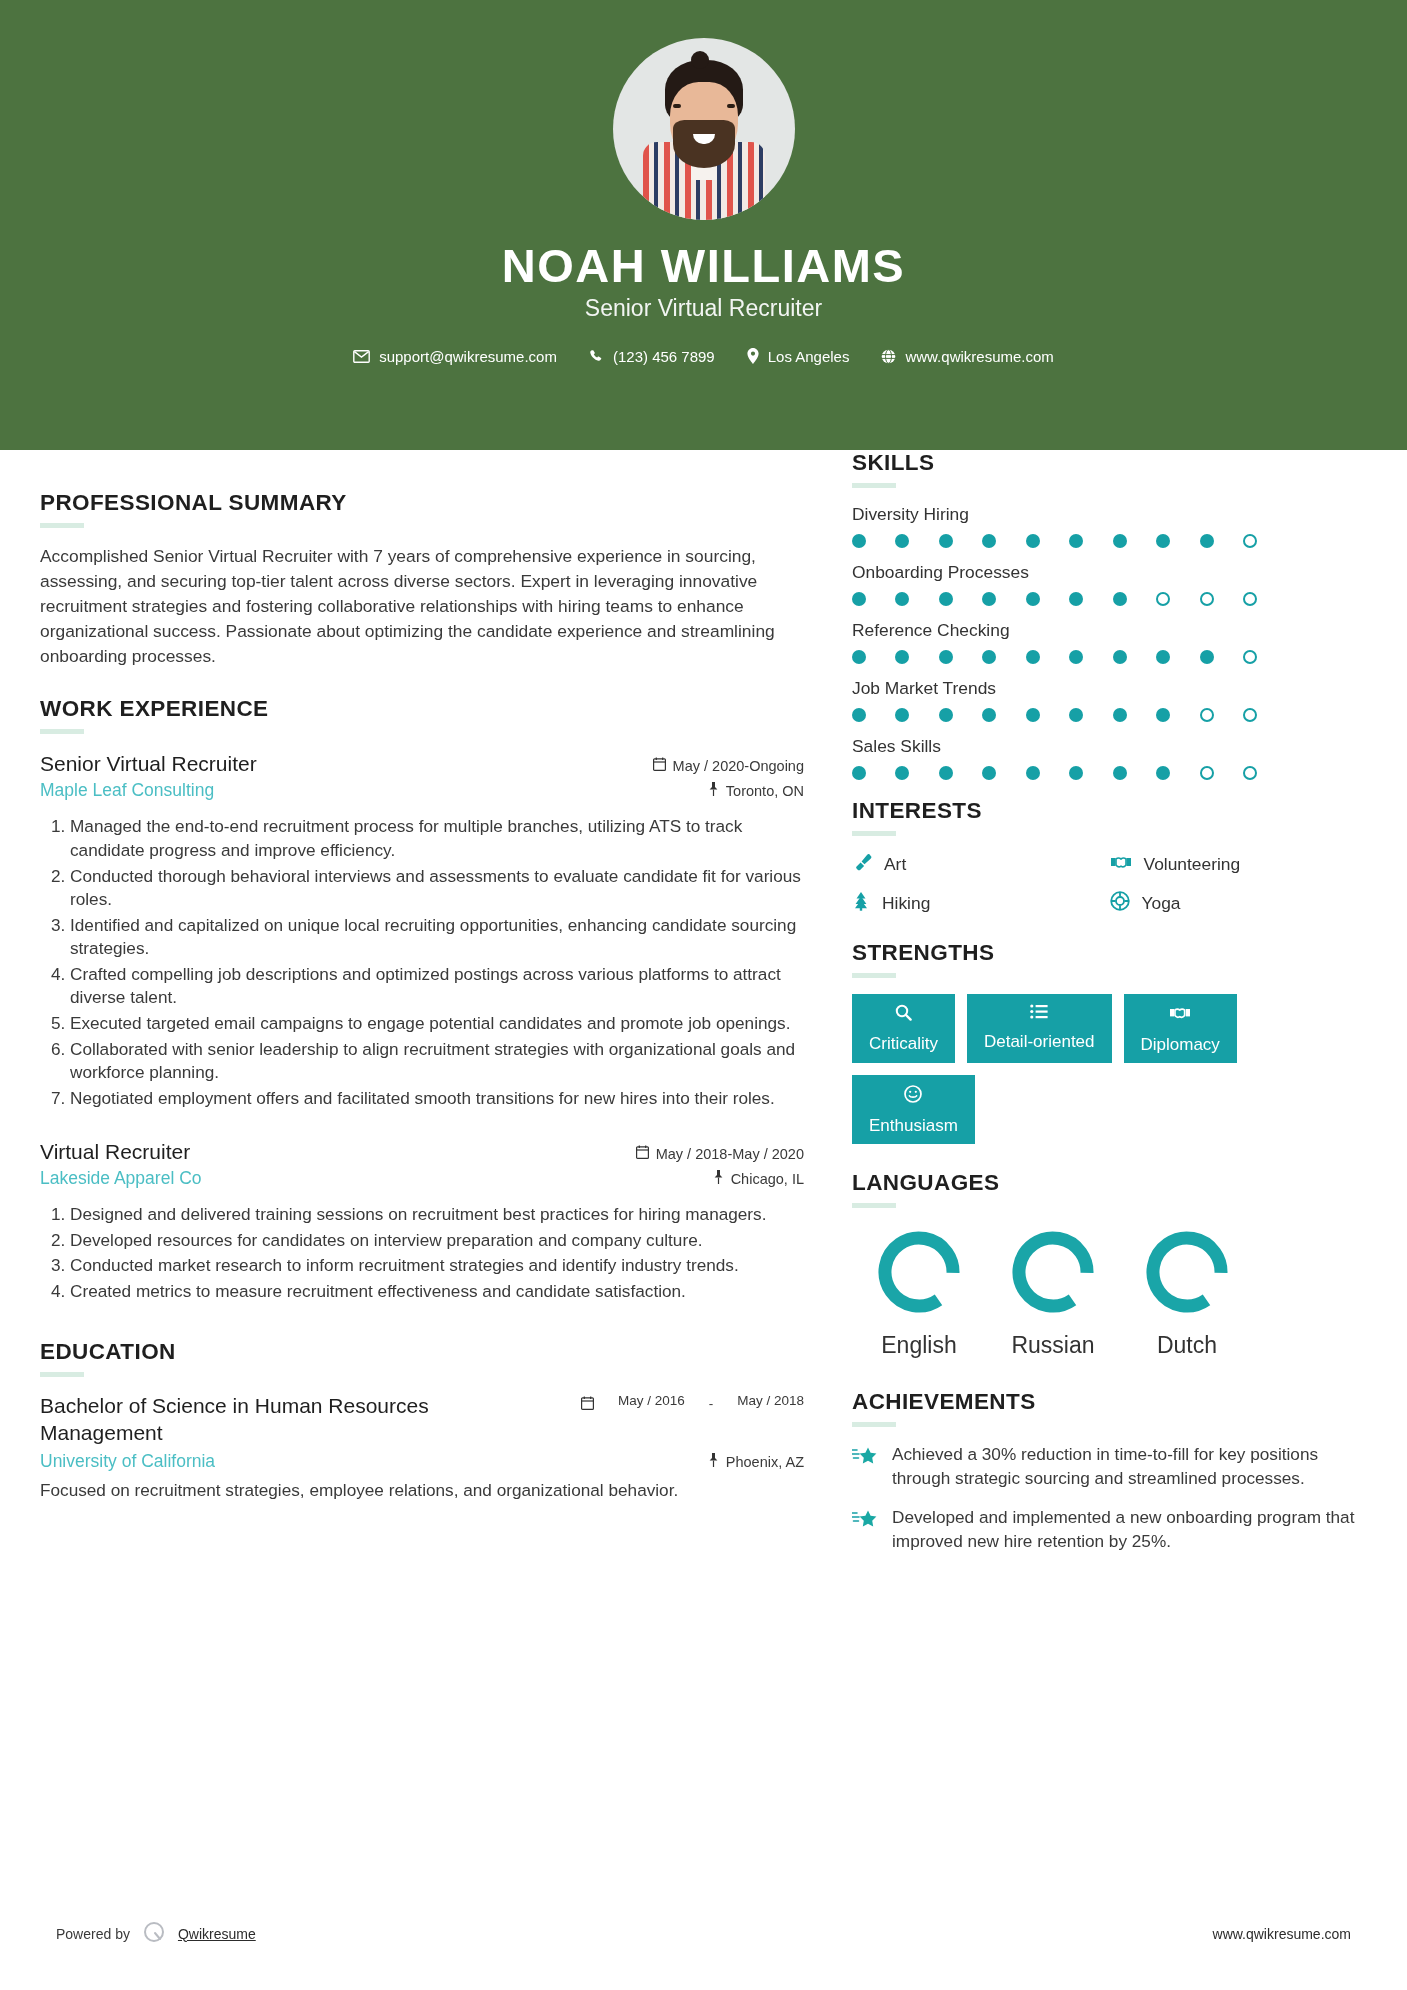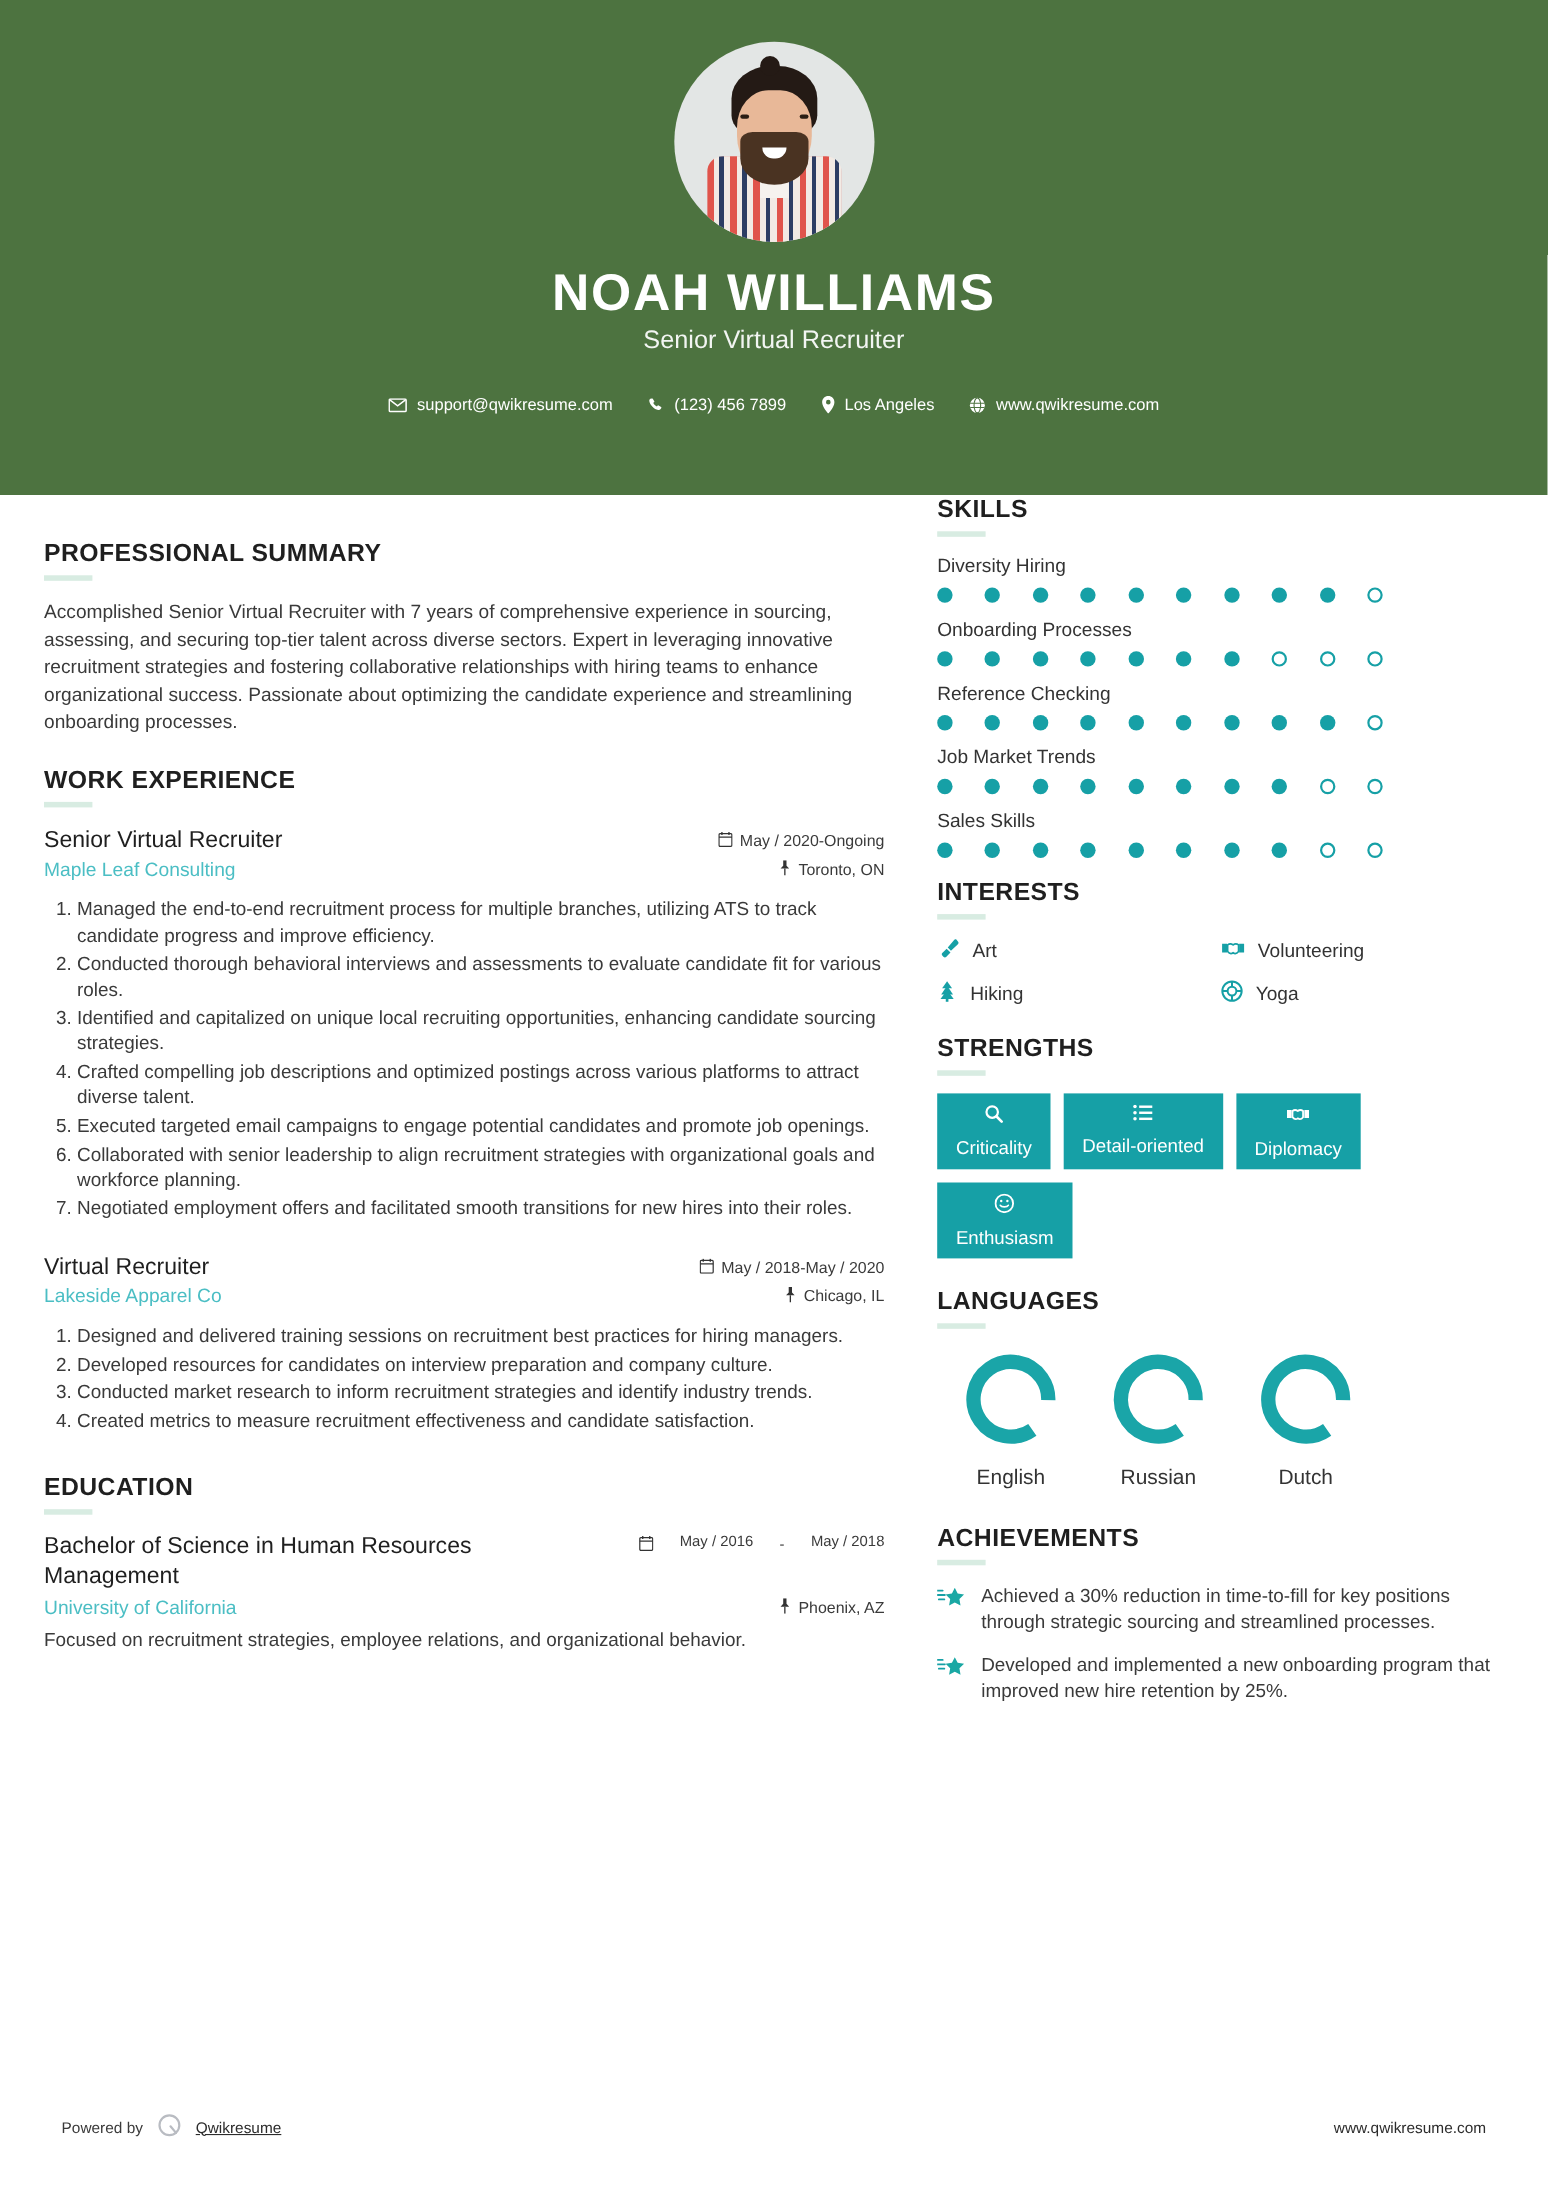--- a/index.html
+++ b/index.html
@@ -80,21 +80,21 @@
     color: #ffffff;
     line-height: 1.12;
   }
   .role {
     font-size: 23px;
     color: #f2f5f2;
     margin-top: 2px;
     font-weight: normal;
   }
   .contacts {
-    margin-top: 38px;
+    margin-top: 26px;
     display: flex;
     justify-content: center;
     align-items: center;
     gap: 0;
     font-size: 15px;
     color: #ffffff;
   }
   .contact {
     display: flex; align-items: center; gap: 9px;
     padding: 0 16px;
@@ -166,21 +166,21 @@
   .strength {
     background: #16a0a6; color: #fff; font-size: 17px;
     padding: 10px 17px; display: flex; align-items: center; gap: 11px;
     line-height: 1;
     flex-direction: column;
   }
 
   
   .langs { display: flex; gap: 0; justify-content: flex-start; }
   .lang { width: 134px; text-align: center; }
-  .lang-label { font-size: 19px; color: #333; margin-top: 8px; }
+  .lang-label { font-size: 23px; color: #333; margin-top: 8px; }
 
   
   .ach { display: flex; gap: 14px; margin-bottom: 16px; }
   .ach-txt { font-size: 17.2px; line-height: 1.37; color: #3a3a3a; }
 
   
   .footer {
     position: absolute; left: 0; bottom: 42px; width: 1407px;
     padding: 0 56px; display: flex; justify-content: space-between; align-items: center;
   }

